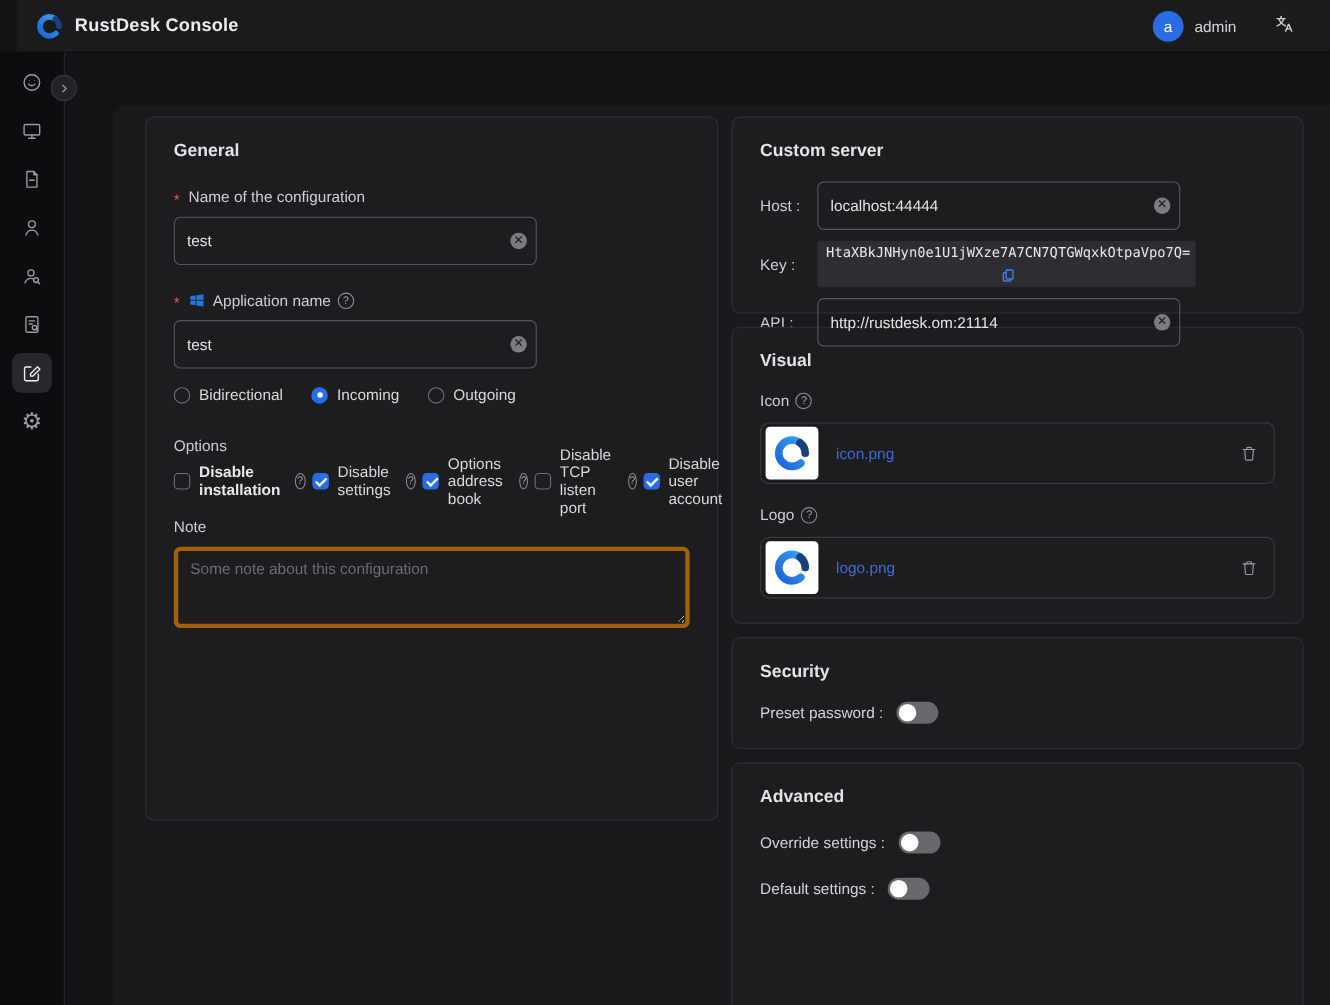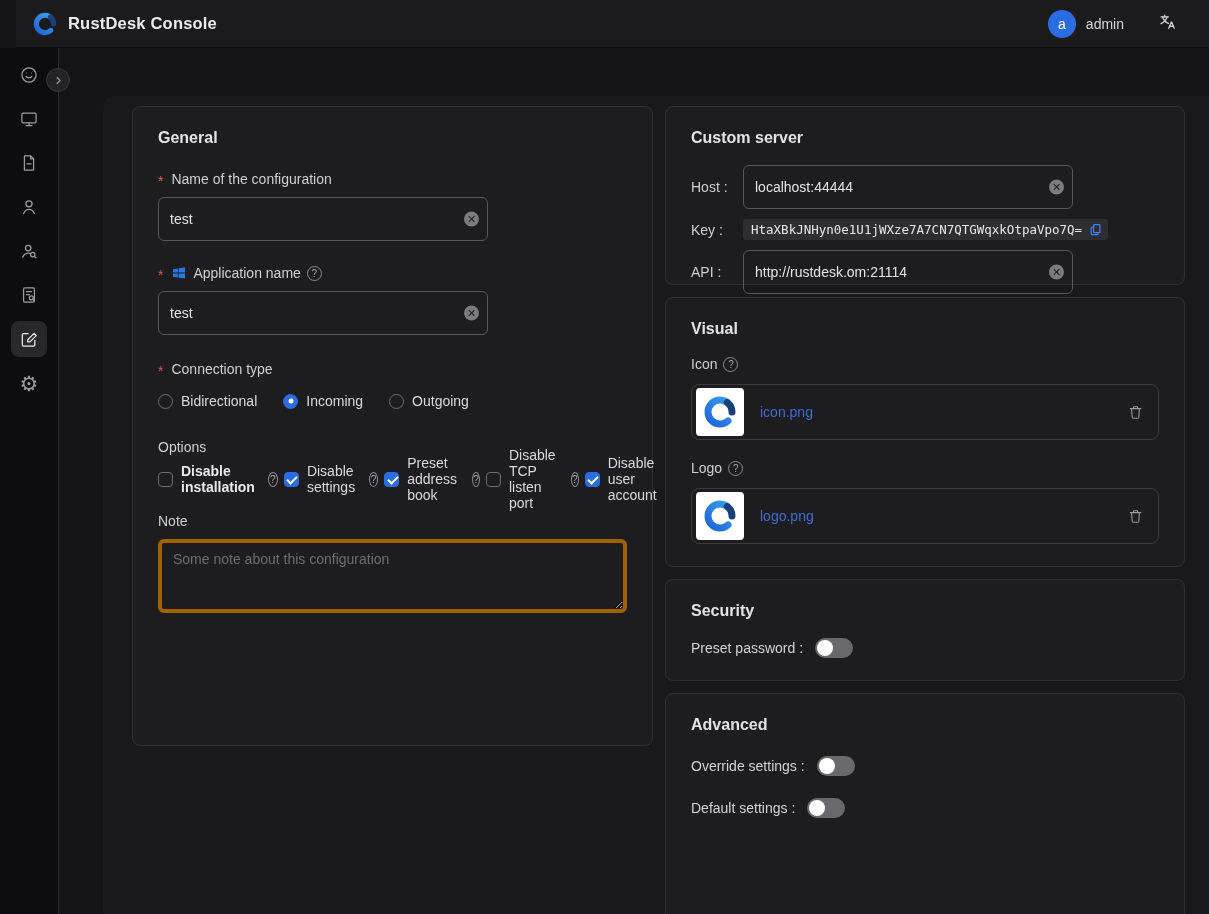--- a/index.html
+++ b/index.html
@@ -109,21 +109,21 @@
     font-family:"Liberation Sans","DejaVu Sans",sans-serif; outline:none;
   }
   .note-area::placeholder { color:#6c6c71; }
 
   
   .srv-row { display:flex; align-items:center; margin-top:14px; }
   .srv-label { width:52px; flex:none; font-size:14px; color:#cfcfd3; }
   .key-chip {
     display:inline-flex; align-items:center; gap:6px; background:#2d2d32;
     border-radius:3px; padding:3px 5px 3px 8px;
-    font-family:"DejaVu Sans Mono","Liberation Mono",monospace; font-size:12.5px; color:#e8e8ea;
+    font-family:"DejaVu Sans Mono","Liberation Mono",monospace; font-size:12.5px; color:#e8e8ea;flex-direction:column;
   }
   .copy-icon { cursor:pointer; color:#3b82f6; display:flex; }
 
   
   .upload-box {
     margin-top:12px; height:56px; border:1px solid #3a3a3e; border-radius:8px;
     display:flex; align-items:center; padding:4px 14px 4px 4px; gap:16px;
   }
   .thumb {
     width:48px; height:48px; background:#fff; border-radius:4px; flex:none;
@@ -256,23 +256,20 @@
           <path fill="#2477e6" d="M2.5 5.3l6-.9v5.1h-6zM9.5 4.2L17.5 3v6.5H9.5zM2.5 10.5h6v5.1l-6-.9zM9.5 10.5h8V17l-8-1.2z"></path>
         </svg>
         <span>Application name</span>
         <span class="q-icon">?</span>
       </div>
       <div class="input-wrap">
         <input class="text-input" value="test" style="">
         <span class="clear-btn">✕</span>
       </div>
 
-      <div class="field-label required" style="margin-top:26px;">
-        <span>Connection type</span>
-      </div>
       <div class="radio-row">
         <label class="radio">
           <span class="dot"></span>
           <span>Bidirectional</span>
         </label>
         <label class="radio">
           <span class="dot on"></span>
           <span>Incoming</span>
         </label>
         <label class="radio">
@@ -290,21 +287,21 @@
           <span class="cb-label">Disable installation</span>
           <span class="q-icon">?</span>
         </label>
         <label class="check-row">
           <span class="cb on"></span>
           <span class="cb-label">Disable settings</span>
           <span class="q-icon">?</span>
         </label>
         <label class="check-row">
           <span class="cb on"></span>
-          <span class="cb-label">Preset address book</span>
+          <span class="cb-label">Options address book</span>
           <span class="q-icon">?</span>
         </label>
         <label class="check-row">
           <span class="cb"></span>
           <span class="cb-label">Disable TCP listen port</span>
           <span class="q-icon">?</span>
         </label>
         <label class="check-row">
           <span class="cb on"></span>
           <span class="cb-label">Disable user account</span>

